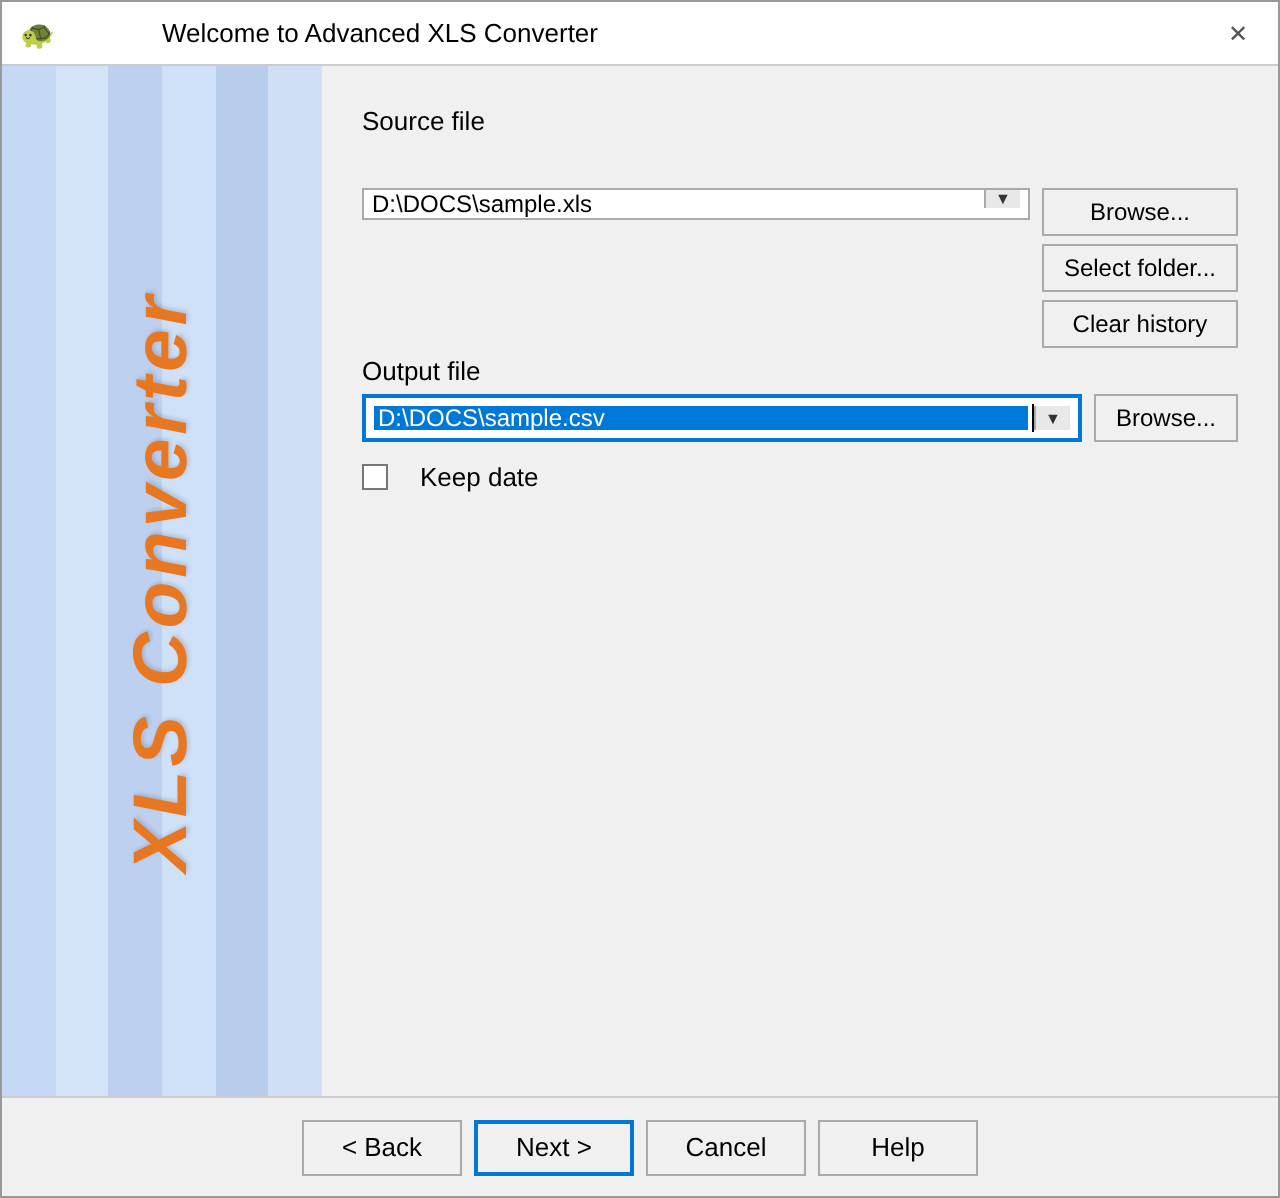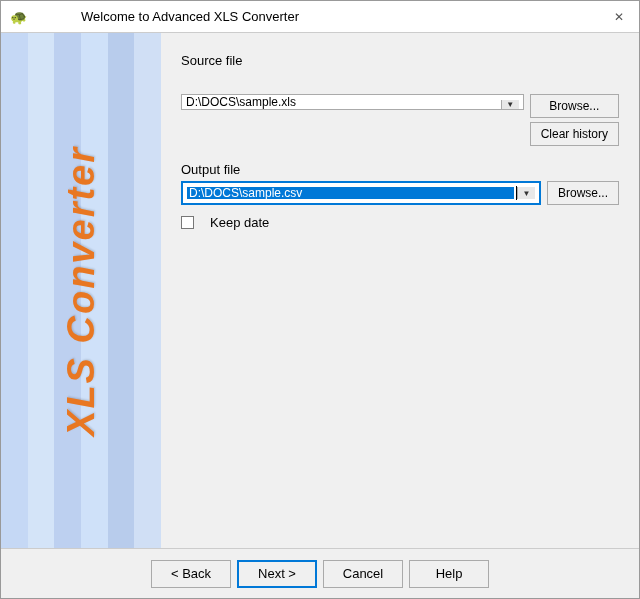--- a/index.html
+++ b/index.html
@@ -137,21 +137,21 @@
     }
 
     .combo-input {
       flex: 1;
       height: 24px;
       border: 1px solid #aaa;
       background: white;
       padding: 0 4px;
       font-size: 12px;
       display: flex;
-      align-items: flex-end;
+      align-items: flex-start;
       position: relative;
     }
 
     .combo-dropdown-btn {
       width: 18px;
       height: 100%;
       display: flex;
       align-items: center;
       justify-content: center;
       cursor: pointer;
@@ -198,21 +198,21 @@
       gap: 4px;
     }
 
     .source-right {
       display: flex;
       flex-direction: column;
       gap: 4px;
     }
 
     .output-section {
-      margin-top: 16px;
+      margin-top: 4px;
     }
 
     .output-row {
       display: flex;
       align-items: center;
       gap: 6px;
       margin-top: 4px;
     }
 
     .output-combo {
@@ -321,20 +321,21 @@
         <div class="field-label">Source file</div>
         <div class="source-group">
           <div class="source-left">
             <div class="combo-input">
               <span style="flex:1; font-size:12px;">D:\DOCS\sample.xls</span>
               <div class="combo-dropdown-btn">▼</div>
             </div>
           </div>
           <div class="source-right">
             <button class="btn">Browse...</button>
+            <button class="btn">Select folder...</button>
             <button class="btn">Clear history</button>
           </div>
         </div>
       </div>
 
       <div class="output-section">
         <div class="field-label">Output file</div>
         <div class="output-row">
           <div class="output-combo">
             <span class="selected-text">D:\DOCS\sample.csv</span>

